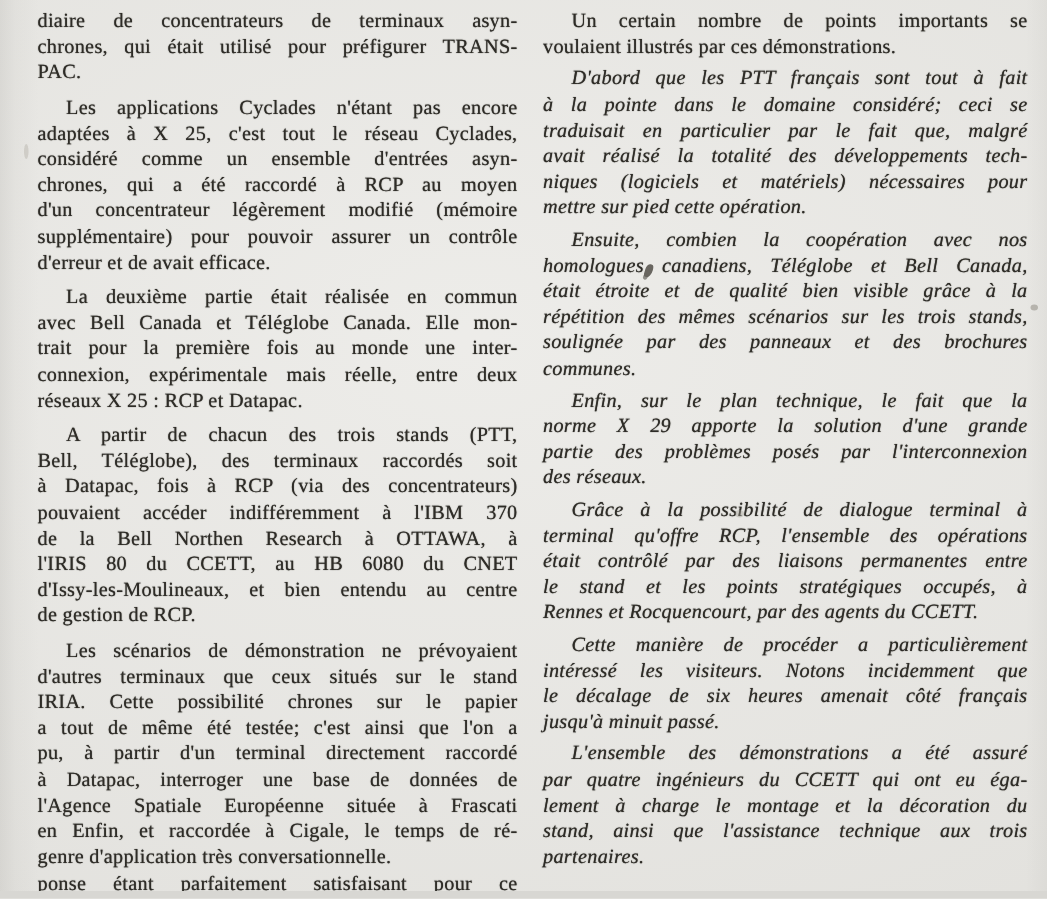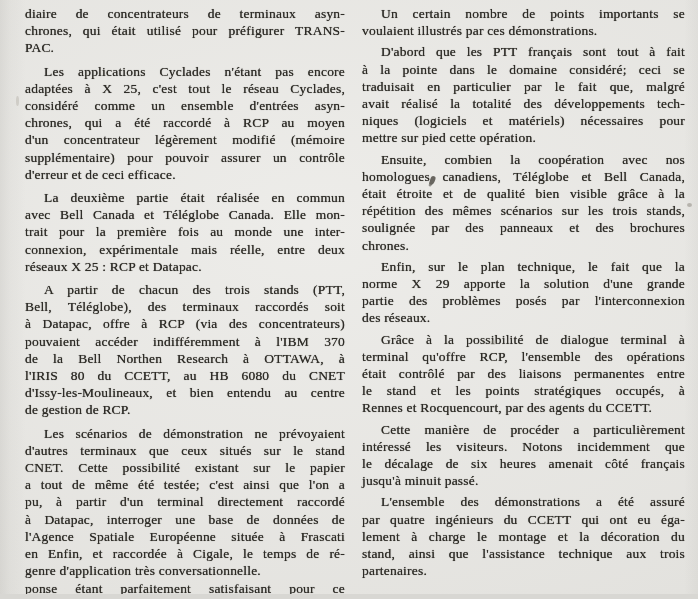--- a/index.html
+++ b/index.html
@@ -19,21 +19,21 @@
   .cols{
     display:flex;
     padding:5px 13px 0 25px;
     gap:17px;
   }
   .col{flex:none;}
   .col-left{width:320px;}
   .col-right{width:323px;}
   .para{margin:0;}
   .col-left .para + .para{margin-top:6px;}
-  .col-right .para + .para{margin-top:4px;}
+  .col-right .para + .para{margin-top:4px;font-style:italic;}
   .para.indent .line:first-child{text-indent:19px;}
   .line{
     font-size:13.5px;
     line-height:17.2px;
     letter-spacing:0.2px;
     text-align:justify;
     text-align-last:justify;
     text-shadow:0 0 0.7px rgba(46,44,39,0.9);
     white-space:normal;
   }
@@ -66,43 +66,43 @@
           <div class="line">chrones, qui était utilisé pour préfigurer TRANS-</div>
           <div class="line last">PAC.</div>
         </div>
         <div class="para indent">
           <div class="line">Les applications Cyclades n'étant pas encore</div>
           <div class="line">adaptées à X 25, c'est tout le réseau Cyclades,</div>
           <div class="line">considéré comme un ensemble d'entrées asyn-</div>
           <div class="line">chrones, qui a été raccordé à RCP au moyen</div>
           <div class="line">d'un concentrateur légèrement modifié (mémoire</div>
           <div class="line">supplémentaire) pour pouvoir assurer un contrôle</div>
-          <div class="line last">d'erreur et de ceci efficace.</div>
+          <div class="line last">d'erreur et de avait efficace.</div>
         </div>
         <div class="para indent">
           <div class="line">La deuxième partie était réalisée en commun</div>
           <div class="line">avec Bell Canada et Téléglobe Canada. Elle mon-</div>
           <div class="line">trait pour la première fois au monde une inter-</div>
           <div class="line">connexion, expérimentale mais réelle, entre deux</div>
           <div class="line last">réseaux X 25 : RCP et Datapac.</div>
         </div>
         <div class="para indent">
           <div class="line">A partir de chacun des trois stands (PTT,</div>
           <div class="line">Bell, Téléglobe), des terminaux raccordés soit</div>
-          <div class="line">à Datapac, offre à RCP (via des concentrateurs)</div>
+          <div class="line">à Datapac, fois à RCP (via des concentrateurs)</div>
           <div class="line">pouvaient accéder indifféremment à l'IBM 370</div>
           <div class="line">de la Bell Northen Research à OTTAWA, à</div>
           <div class="line">l'IRIS 80 du CCETT, au HB 6080 du CNET</div>
           <div class="line">d'Issy-les-Moulineaux, et bien entendu au centre</div>
           <div class="line last">de gestion de RCP.</div>
         </div>
         <div class="para indent">
           <div class="line">Les scénarios de démonstration ne prévoyaient</div>
           <div class="line">d'autres terminaux que ceux situés sur le stand</div>
-          <div class="line">CNET. Cette possibilité existant sur le papier</div>
+          <div class="line">IRIA. Cette possibilité chrones sur le papier</div>
           <div class="line">a tout de même été testée; c'est ainsi que l'on a</div>
           <div class="line">pu, à partir d'un terminal directement raccordé</div>
           <div class="line">à Datapac, interroger une base de données de</div>
           <div class="line">l'Agence Spatiale Européenne située à Frascati</div>
           <div class="line">en Enfin, et raccordée à Cigale, le temps de ré-</div>
           <div class="line last">genre d'application très conversationnelle.</div>
           <div class="line">ponse étant parfaitement satisfaisant pour ce</div>
         </div>
       </div>
     <div class="col col-right">
@@ -117,21 +117,21 @@
           <div class="line">avait réalisé la totalité des développements tech-</div>
           <div class="line">niques (logiciels et matériels) nécessaires pour</div>
           <div class="line last">mettre sur pied cette opération.</div>
         </div>
         <div class="para indent">
           <div class="line">Ensuite, combien la coopération avec nos</div>
           <div class="line">homologues canadiens, Téléglobe et Bell Canada,</div>
           <div class="line">était étroite et de qualité bien visible grâce à la</div>
           <div class="line">répétition des mêmes scénarios sur les trois stands,</div>
           <div class="line">soulignée par des panneaux et des brochures</div>
-          <div class="line last">chrones.</div>
+          <div class="line last">communes.</div>
         </div>
         <div class="para indent">
           <div class="line">Enfin, sur le plan technique, le fait que la</div>
           <div class="line">norme X 29 apporte la solution d'une grande</div>
           <div class="line">partie des problèmes posés par l'interconnexion</div>
           <div class="line last">des réseaux.</div>
         </div>
         <div class="para indent">
           <div class="line">Grâce à la possibilité de dialogue terminal à</div>
           <div class="line">terminal qu'offre RCP, l'ensemble des opérations</div>

